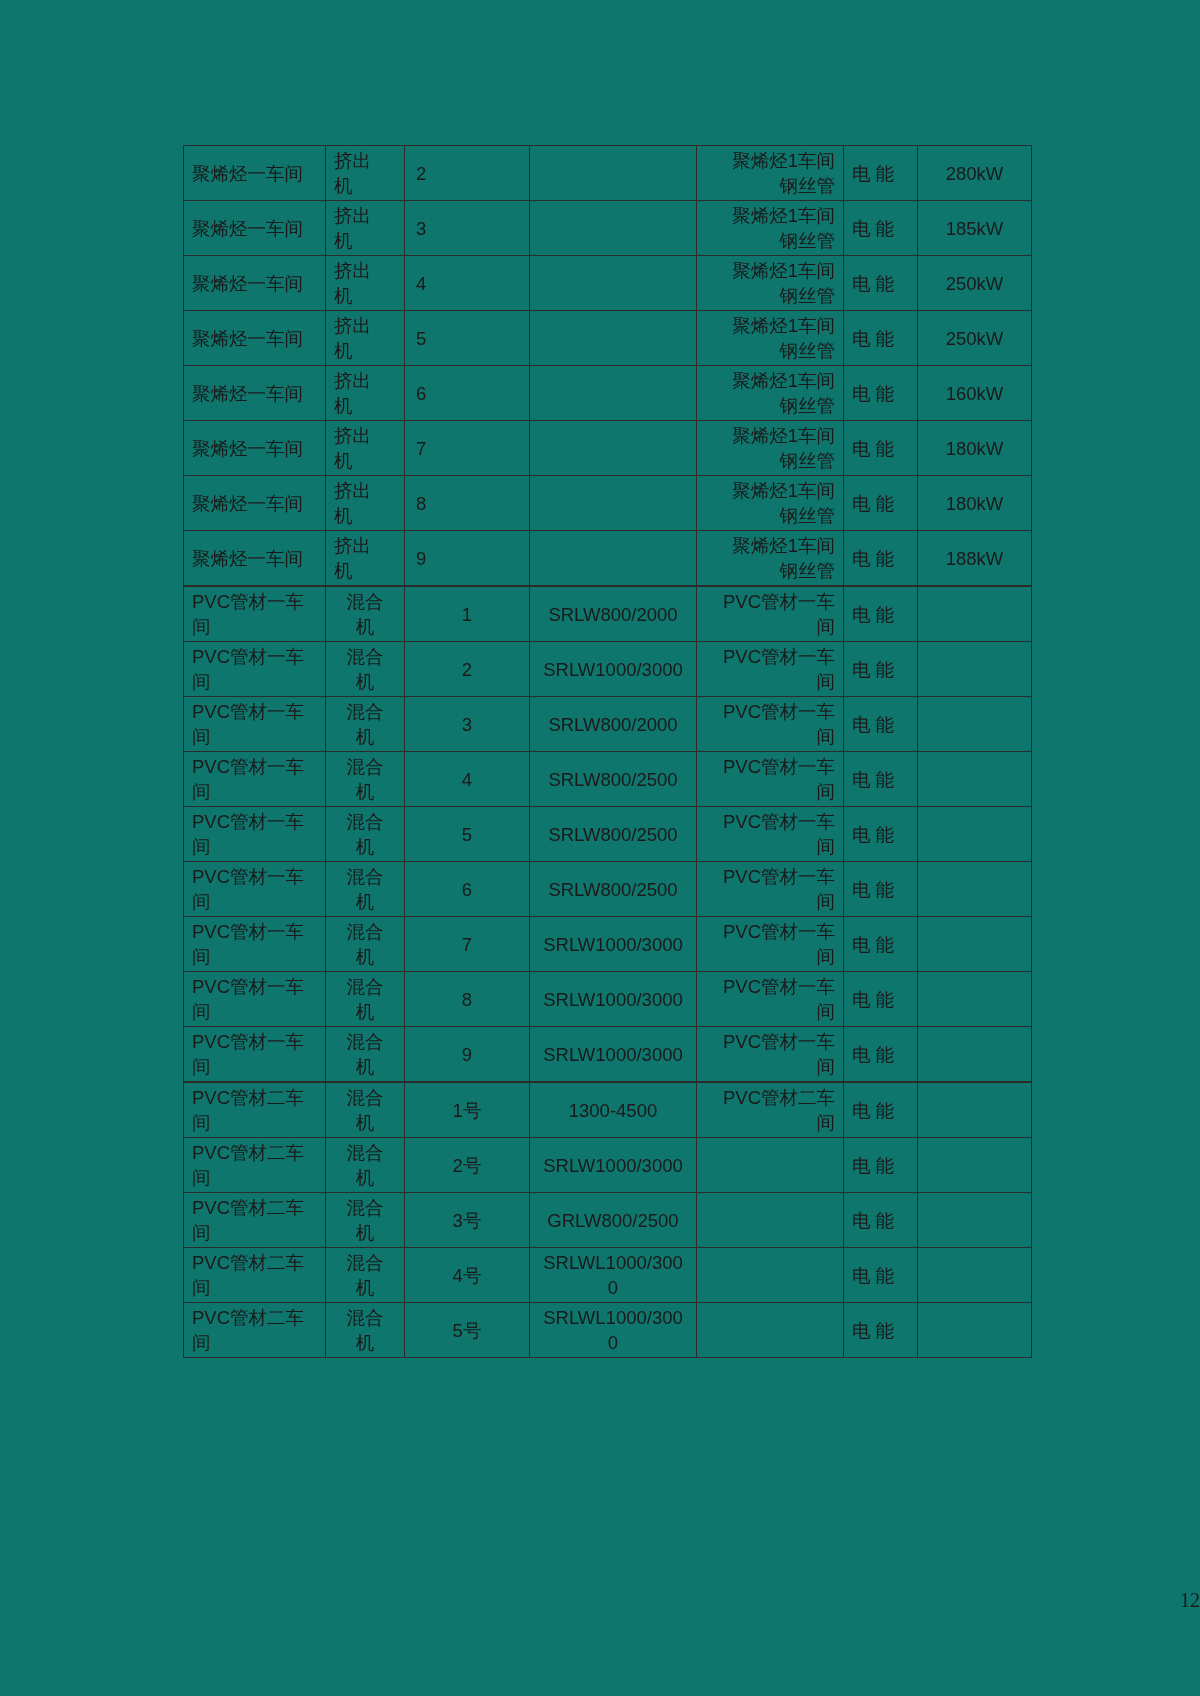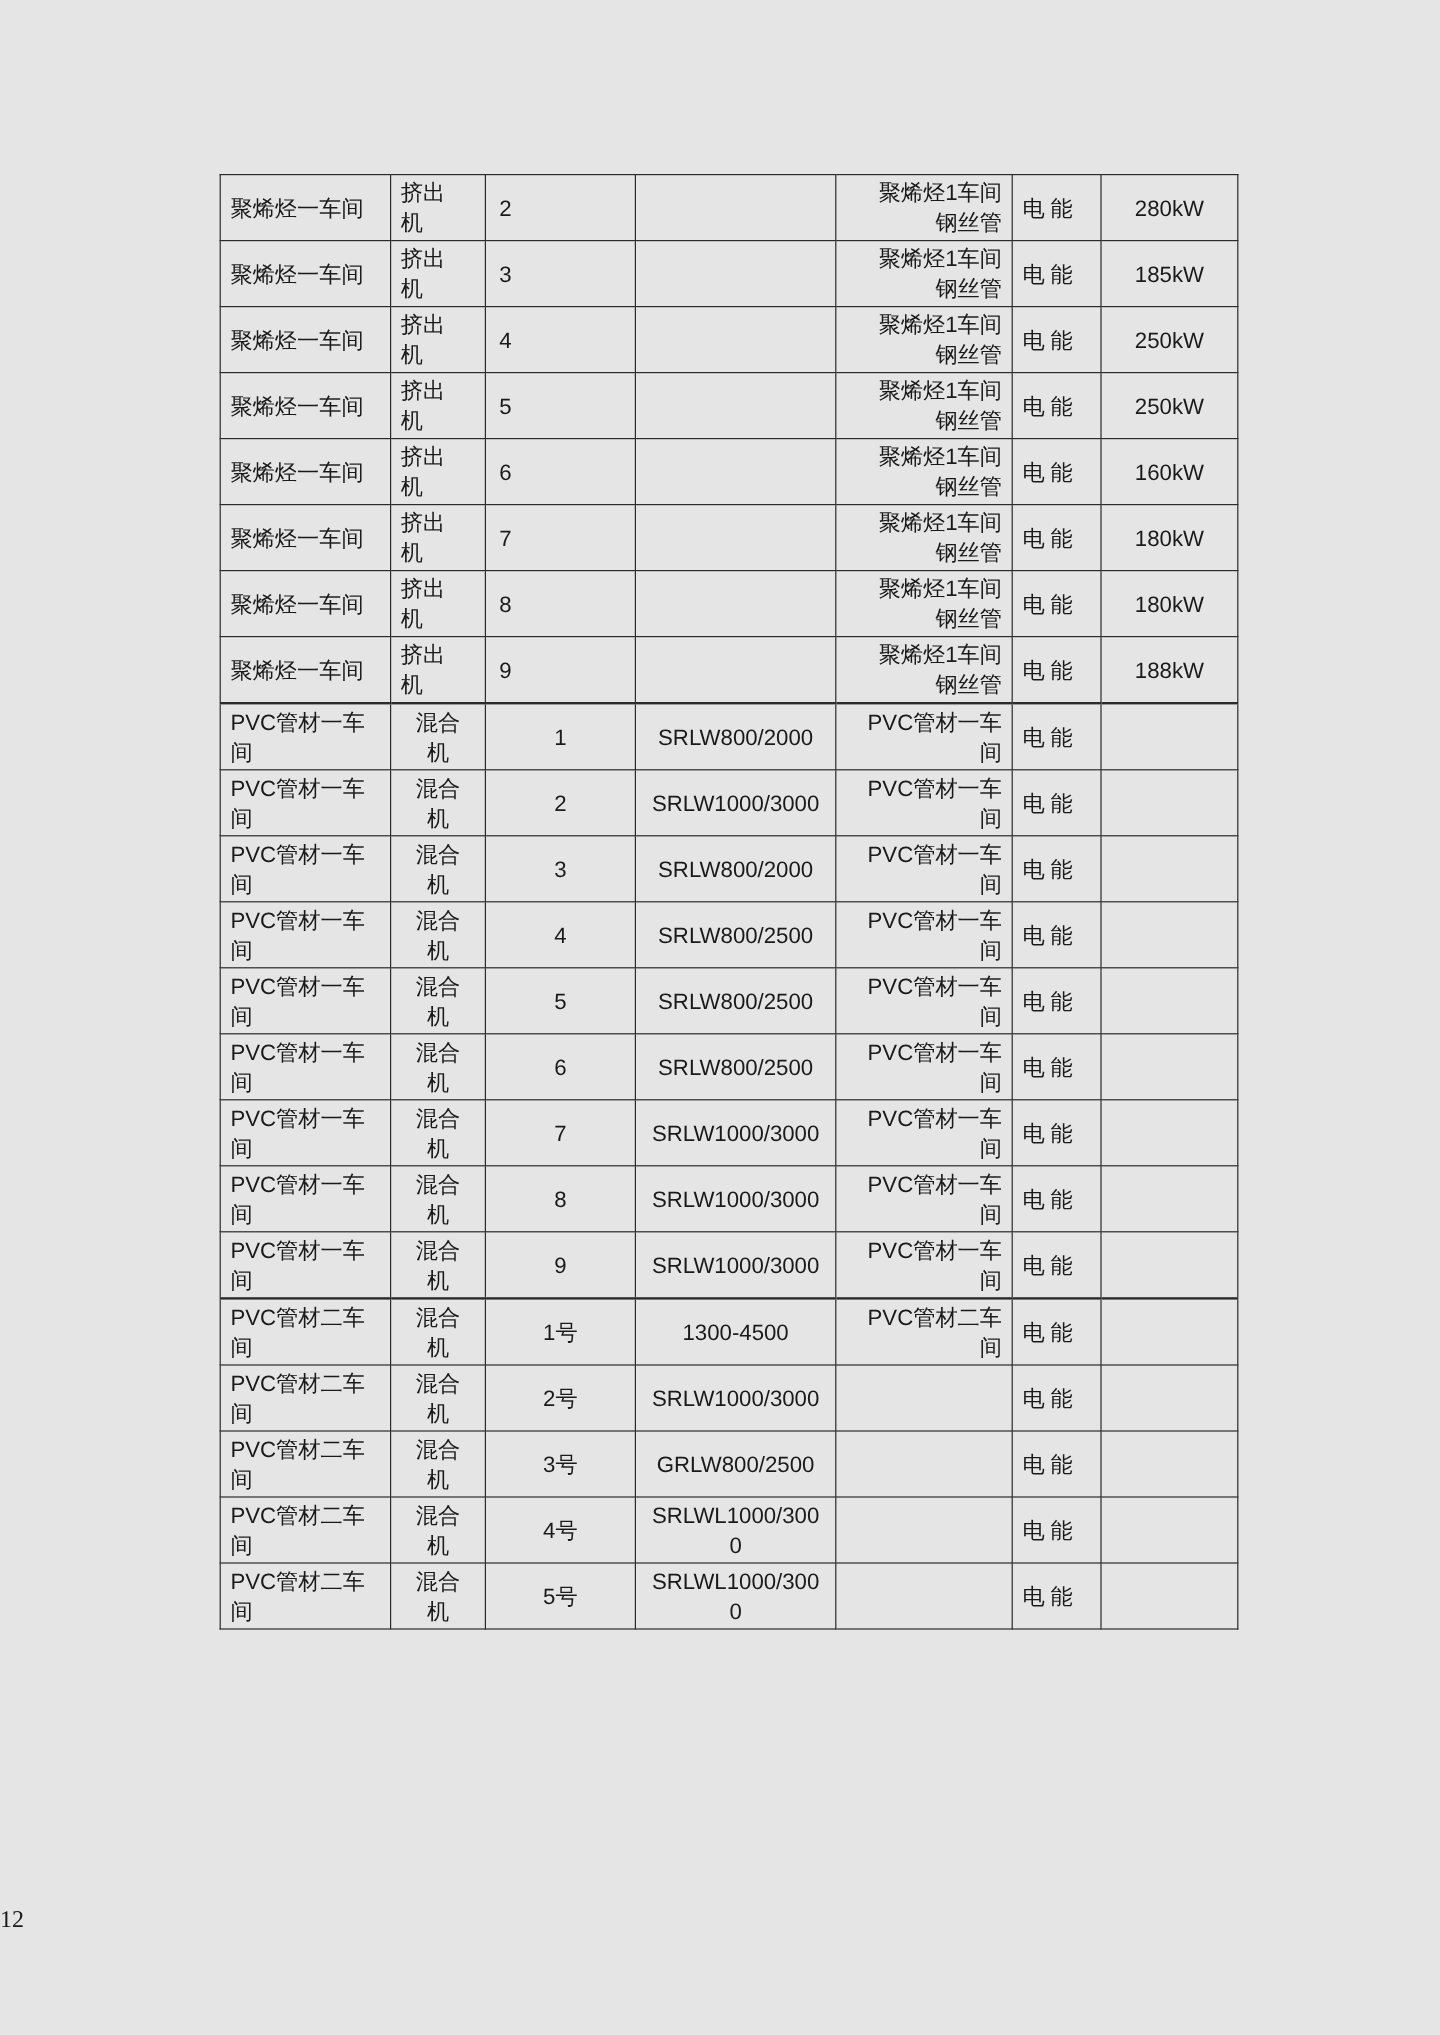--- a/index.html
+++ b/index.html
@@ -6,21 +6,21 @@
   body {
     width: 1200px; height: 1696px;
     background: #ffffff;
     font-family: "Liberation Sans", "DejaVu Sans", sans-serif;
     color: #1a1a1a;
     position: relative;
   }
   .page {
     position: absolute; left: 0; top: 0;
     width: 1200px; height: 1696px;
-    background: #e5e5e5;
+    background: #0f766e;
     overflow: hidden;
   }
   table.equip {
     position: absolute;
     left: 183px; top: 145px;
     width: 848px;
     border-collapse: collapse;
     table-layout: fixed;
   }
   table.equip tr { height: 53.7px; }
@@ -44,21 +44,21 @@
   td.c4 { text-align: center; }
   td.c5 { text-align: right; }
   td.c5.center { text-align: center; letter-spacing: 2px; }
   td.c6 { letter-spacing: 5px; }
   td.c7 { text-align: center; padding-left: 10px; }
 
   .page-number {
     position: absolute;
     top: 1589px; left: 0;
     width: 100%;
-    text-align: left;
+    text-align: right;
     font-family: "Liberation Serif", "DejaVu Serif", serif;
     font-size: 20px;
     color: #1a1a1a;
   }
 </style>
 </head>
 <body>
 
 <div class="page">
 

